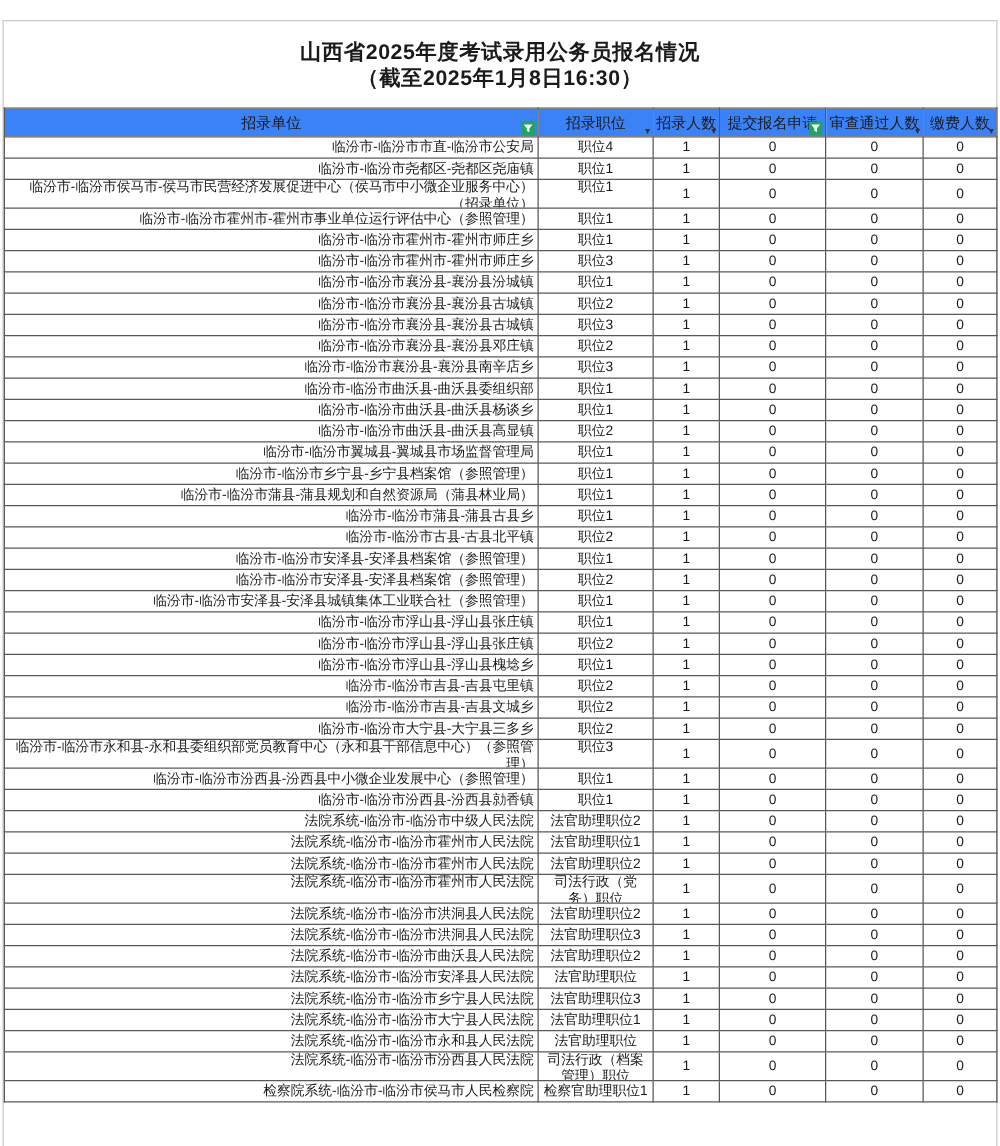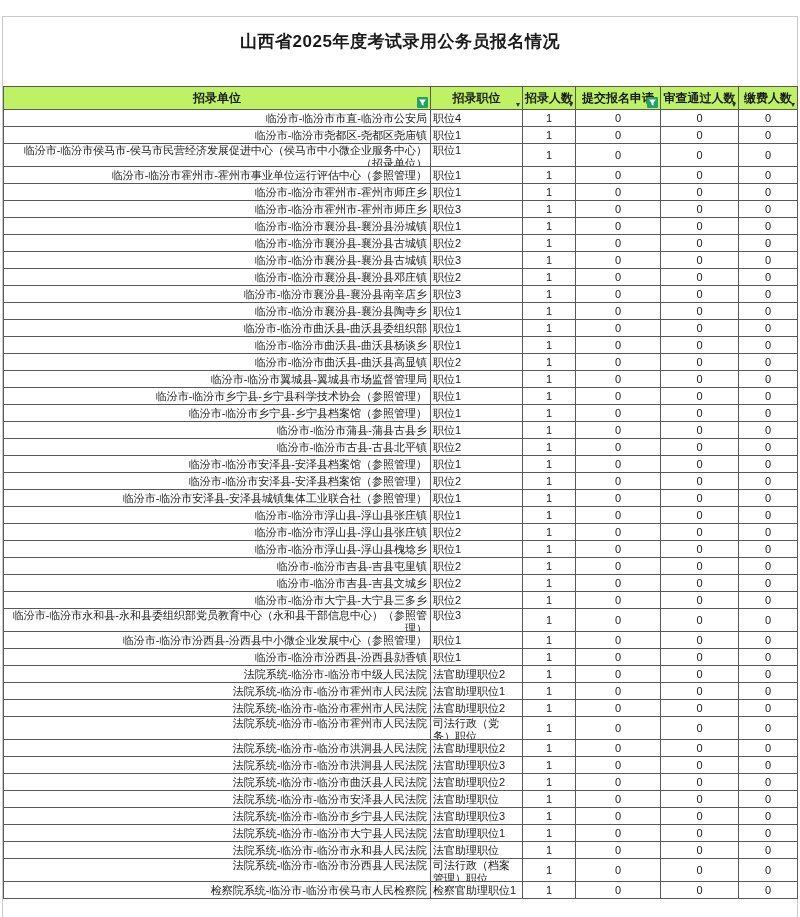--- a/index.html
+++ b/index.html
@@ -14,22 +14,22 @@
   }
   .title-block{height:69px;padding-top:14px;text-align:center;box-sizing:border-box;}
   .title-line{font-weight:bold;font-size:17px;line-height:21px;letter-spacing:0.5px;}
   table{
     border-collapse:collapse;table-layout:fixed;width:794px;margin:0;
   }
   col.c1{width:427px;} col.c2{width:92px;} col.c3{width:53px;}
   col.c4{width:85px;} col.c5{width:78px;} col.c6{width:59px;}
   th,td{border:1px solid #595959;padding:0;box-sizing:border-box;}
   thead th{
-    height:23px;font-size:12px;font-weight:bold;text-align:center;vertical-align:middle;
-    position:relative;background:#bef264;
+    height:23px;font-size:12px;font-weight:normal;text-align:center;vertical-align:middle;
+    position:relative;background:#3b82f6;
   }
   .h-label{display:inline-block;}
   .funnel-btn{
     position:absolute;right:2px;bottom:1px;width:11px;height:11px;border-radius:1px;
     display:flex;align-items:center;justify-content:center;
   }
   .arrow-btn{
     position:absolute;right:2px;bottom:0;font-size:8px;color:#333;line-height:9px;
     font-family:"DejaVu Sans",sans-serif;
   }
@@ -37,31 +37,32 @@
   tbody tr.wrap{height:23px;}
   td{vertical-align:middle;font-size:11px;}
   tr.wrap td{vertical-align:top;}
   .cellc{
     overflow:hidden;white-space:nowrap;line-height:15px;max-height:16px;
   }
   tr.wrap .cellc{
     white-space:normal;line-height:12.5px;max-height:22px;word-break:break-all;
   }
   td.c-unit .cellc{text-align:right;padding:0 3px 0 4px;}
-  td.c-pos .cellc{text-align:left;padding:0 2px;}
+  td.c-pos .cellc{text-align:center;padding:0 2px;}
   td.c-num .cellc{text-align:center;}
   tr.wrap td.c-num{vertical-align:middle;}
   tr.wrap td.c-num .cellc{line-height:15px;}
 </style>
 </head>
 <body>
 
 <div class="sheet">
   <div class="title-block">
     <div class="title-line">山西省2025年度考试录用公务员报名情况</div>
+    <div class="title-line">（截至2025年1月8日16:30）</div>
   </div>
 
   <table>
     <colgroup>
       <col class="c1">
         <col class="c2">
         <col class="c3">
         <col class="c4">
         <col class="c5">
         <col class="c6">
@@ -320,40 +321,20 @@
           </td>
     <td class="c-num">
             <div class="cellc">0</div>
           </td>
     <td class="c-num">
             <div class="cellc">0</div>
           </td>
   </tr>
         <tr>
     <td class="c-unit">
-            <div class="cellc">临汾市-临汾市襄汾县-襄汾县陶寺乡</div>
-          </td>
-    <td class="c-pos">
-            <div class="cellc">职位1</div>
-          </td>
-    <td class="c-num">
-            <div class="cellc">1</div>
-          </td>
-    <td class="c-num">
-            <div class="cellc">0</div>
-          </td>
-    <td class="c-num">
-            <div class="cellc">0</div>
-          </td>
-    <td class="c-num">
-            <div class="cellc">0</div>
-          </td>
-  </tr>
-        <tr>
-    <td class="c-unit">
             <div class="cellc">临汾市-临汾市曲沃县-曲沃县委组织部</div>
           </td>
     <td class="c-pos">
             <div class="cellc">职位1</div>
           </td>
     <td class="c-num">
             <div class="cellc">1</div>
           </td>
     <td class="c-num">
             <div class="cellc">0</div>
@@ -420,41 +401,41 @@
           </td>
     <td class="c-num">
             <div class="cellc">0</div>
           </td>
     <td class="c-num">
             <div class="cellc">0</div>
           </td>
   </tr>
         <tr>
     <td class="c-unit">
-            <div class="cellc">临汾市-临汾市乡宁县-乡宁县科学技术协会（参照管理）</div>
-          </td>
-    <td class="c-pos">
-            <div class="cellc">职位1</div>
-          </td>
-    <td class="c-num">
-            <div class="cellc">1</div>
-          </td>
-    <td class="c-num">
-            <div class="cellc">0</div>
-          </td>
-    <td class="c-num">
-            <div class="cellc">0</div>
-          </td>
-    <td class="c-num">
-            <div class="cellc">0</div>
-          </td>
-  </tr>
-        <tr>
-    <td class="c-unit">
             <div class="cellc">临汾市-临汾市乡宁县-乡宁县档案馆（参照管理）</div>
+          </td>
+    <td class="c-pos">
+            <div class="cellc">职位1</div>
+          </td>
+    <td class="c-num">
+            <div class="cellc">1</div>
+          </td>
+    <td class="c-num">
+            <div class="cellc">0</div>
+          </td>
+    <td class="c-num">
+            <div class="cellc">0</div>
+          </td>
+    <td class="c-num">
+            <div class="cellc">0</div>
+          </td>
+  </tr>
+        <tr>
+    <td class="c-unit">
+            <div class="cellc">临汾市-临汾市蒲县-蒲县规划和自然资源局（蒲县林业局）</div>
           </td>
     <td class="c-pos">
             <div class="cellc">职位1</div>
           </td>
     <td class="c-num">
             <div class="cellc">1</div>
           </td>
     <td class="c-num">
             <div class="cellc">0</div>
           </td>

